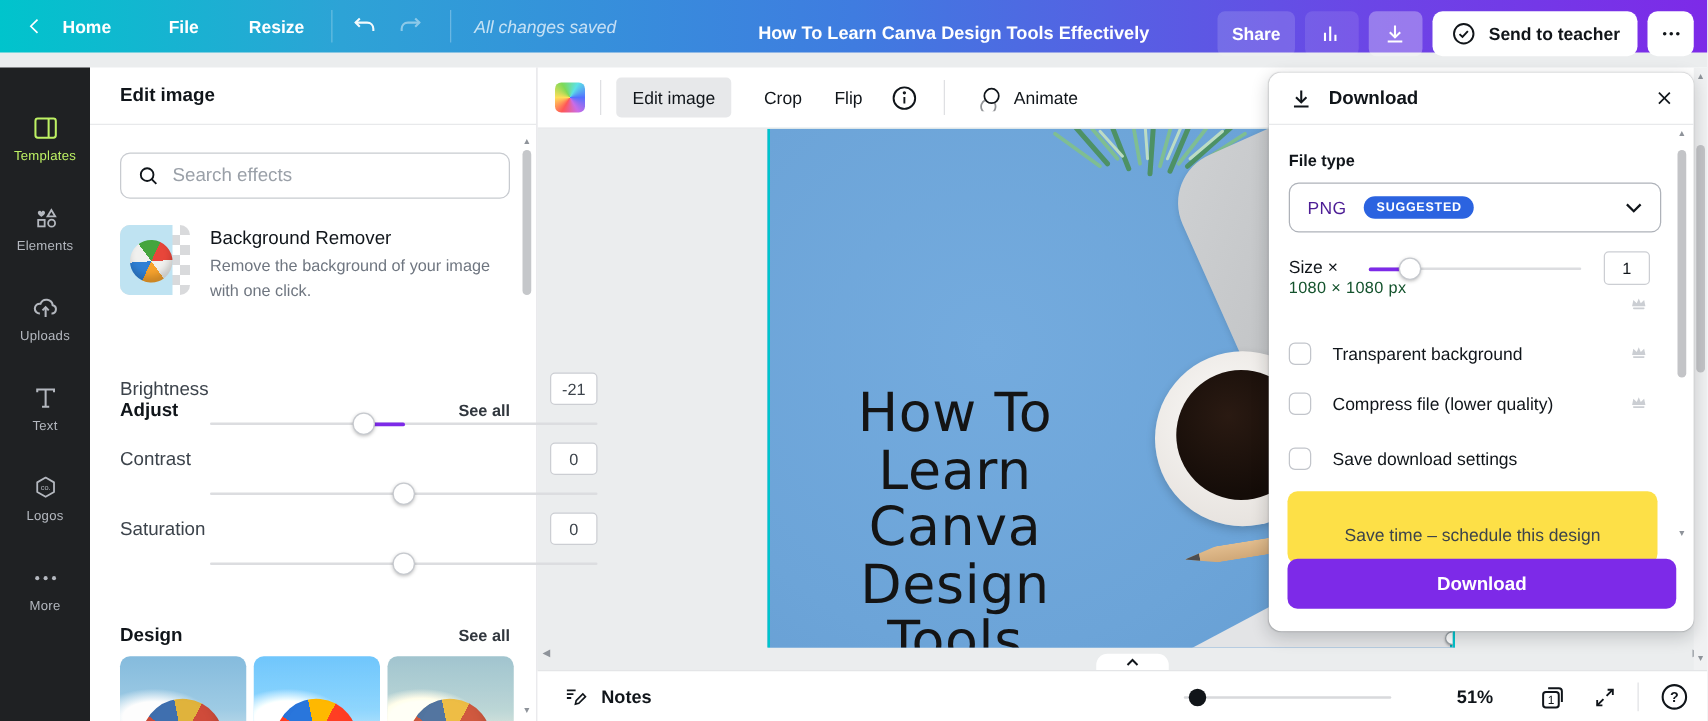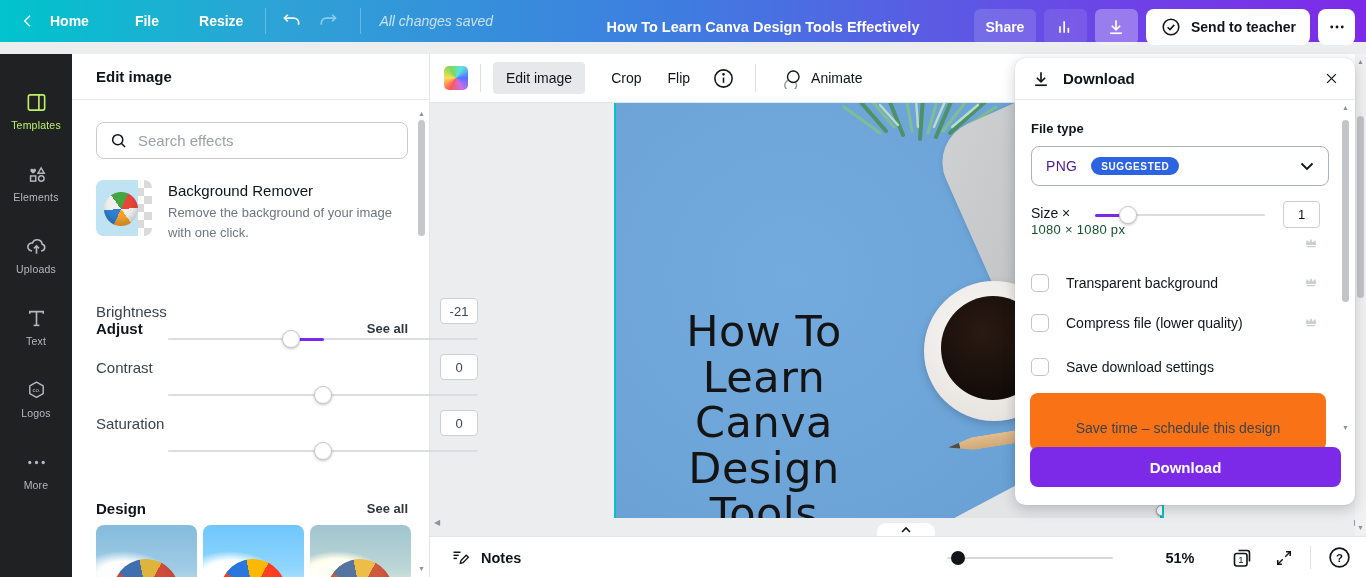--- a/index.html
+++ b/index.html
@@ -146,21 +146,21 @@
   .dl-select .chev{margin-left:auto}
   .size-label{position:absolute;left:16px;top:147px;font-size:14px;color:#10151a}
   .size-track{position:absolute;left:80px;top:156px;width:170px;height:2px;background:#dcdde0;border-radius:1px}
   .size-box{position:absolute;left:268px;top:143px;width:37px;height:27px;border:1px solid #ccced3;border-radius:4px;
     display:flex;align-items:center;justify-content:center;font-size:13px;color:#10151a;background:#fff}
   .dims{position:absolute;left:16px;top:164px;font-size:13px;color:#14532d;letter-spacing:.3px}
   .opt{position:absolute;left:16px;display:flex;align-items:center;gap:17px;cursor:pointer}
   .chk{width:18px;height:18px;border:1.5px solid #c2c5cb;border-radius:5px;background:#fff;flex:none}
   .opt-label{font-size:14px;color:#10151a}
   .crown{position:absolute;color:#cbced3}
-  .sched{position:absolute;left:15px;top:335px;width:296px;height:58px;background:#f97316;border-radius:8px;
+  .sched{position:absolute;left:15px;top:335px;width:296px;height:58px;background:#fde047;border-radius:8px;
     text-align:center;padding-top:27px;font-size:14px;color:#3c434b;cursor:pointer}
   .dl-btn{position:absolute;left:15px;top:389px;width:311px;height:40px;border:0;border-radius:8px;background:#7d2ae8;
     color:#fff;font-size:15px;font-weight:700;font-family:inherit;cursor:pointer}
   .dl-scroll{position:absolute;right:5px;top:44px;bottom:0;width:9px}
   .dl-scroll .thumb{position:absolute;left:1px;top:18px;width:7px;height:182px;background:#c3c4c7;border-radius:4px}
 </style>
 </head>
 <body>
 
 <div class="app">

